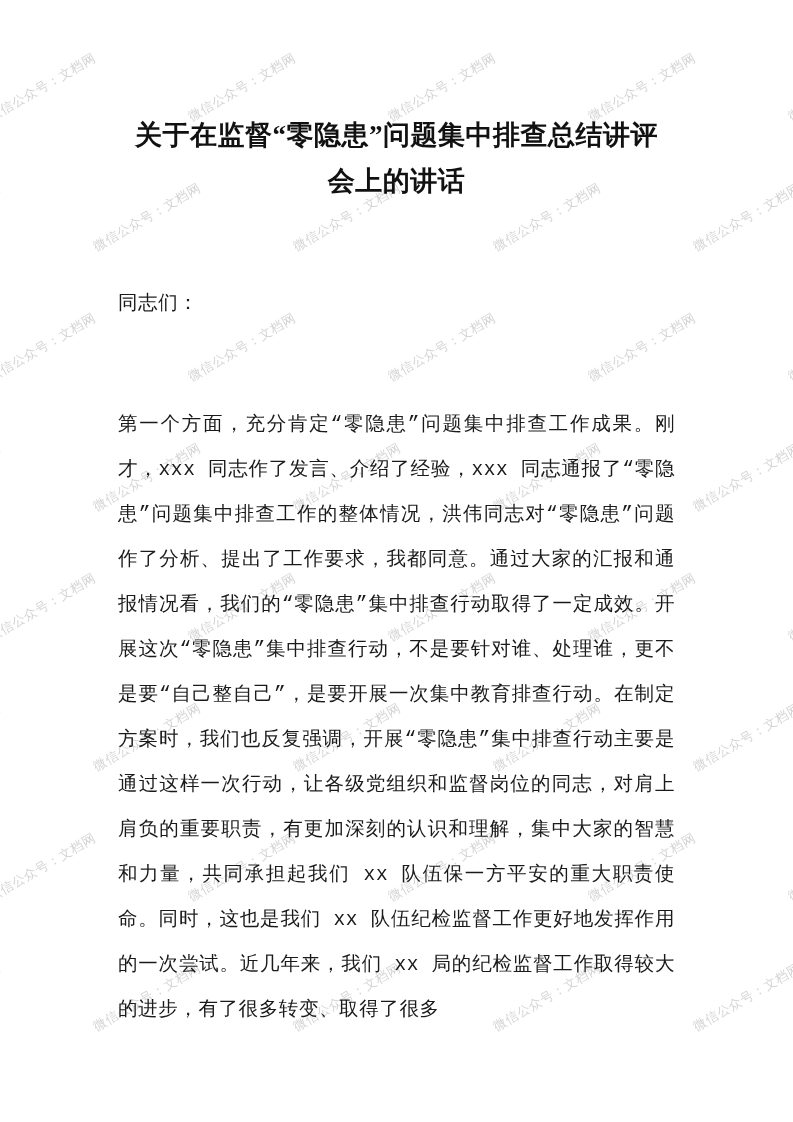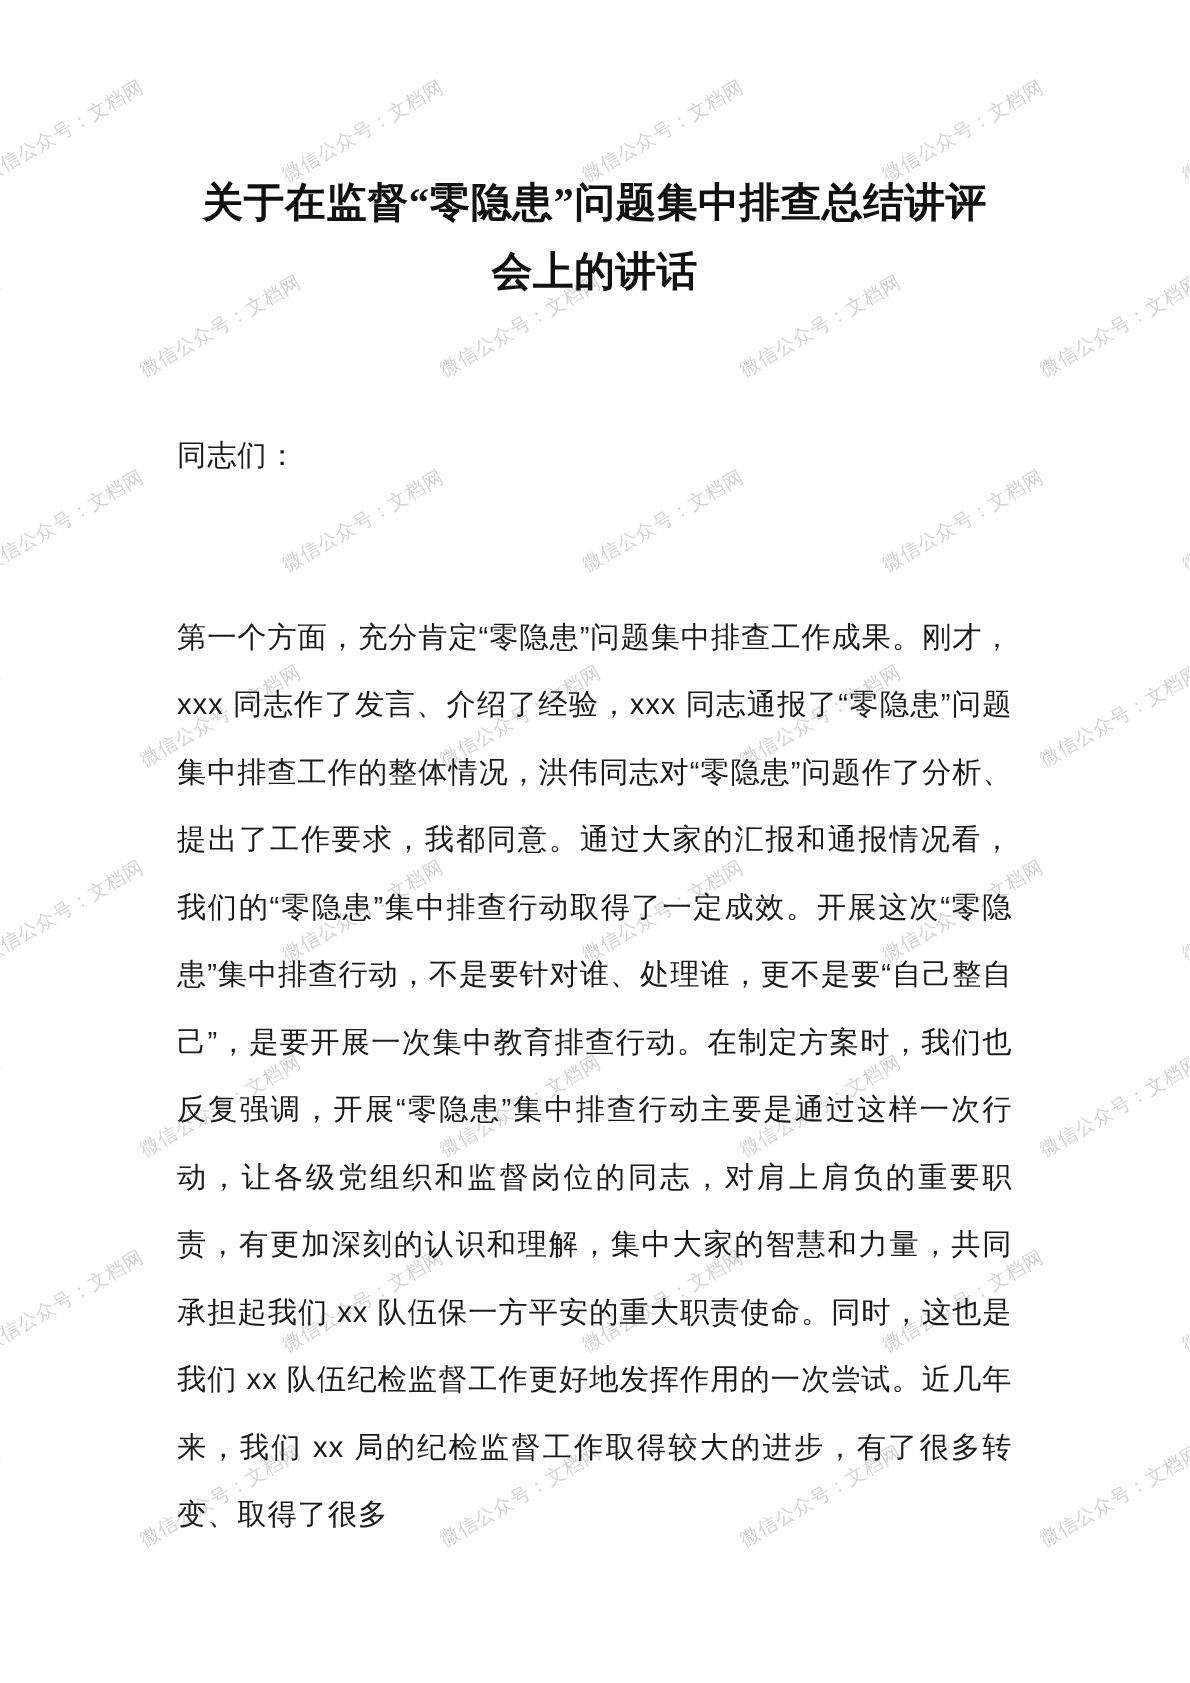--- a/index.html
+++ b/index.html
@@ -29,21 +29,21 @@
     color: #111111;
     text-align: center;
     letter-spacing: 0.5px;
     margin: 0 0 4px 0;
     padding: 0 6px;
   }
   .spacer-1 { height: 74px; }
   .spacer-2 { height: 38px; }
   .spacer-3 { height: 38px; }
   .para {
-    font-family: Liberation Sans, sans-serif;
+    font-family: Liberation Mono, monospace;
     font-size: 19.5px;
     line-height: 45px;
     color: #1a1a1a;
     margin: 0;
     text-align: justify;
     text-justify: inter-ideograph;
     letter-spacing: 0.6px;
   }
   .para.salutation,
   .para.lead {

